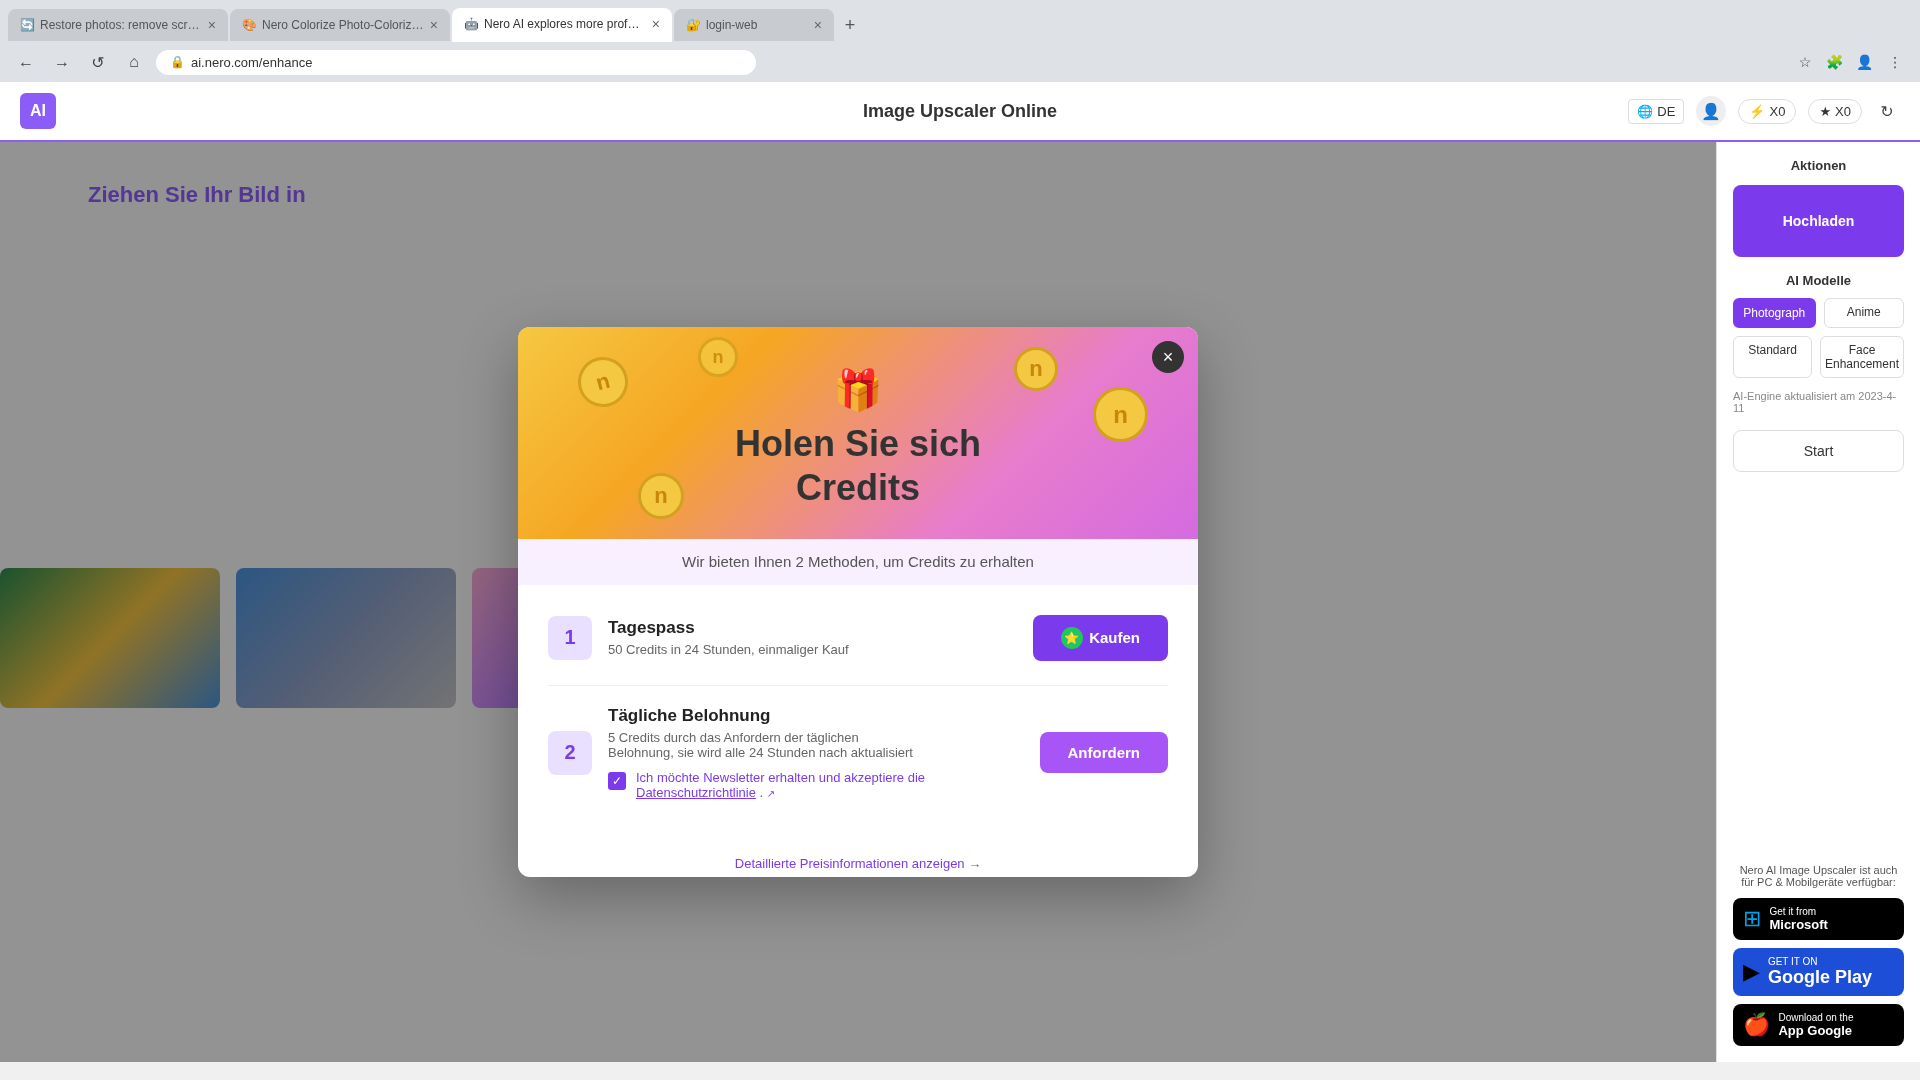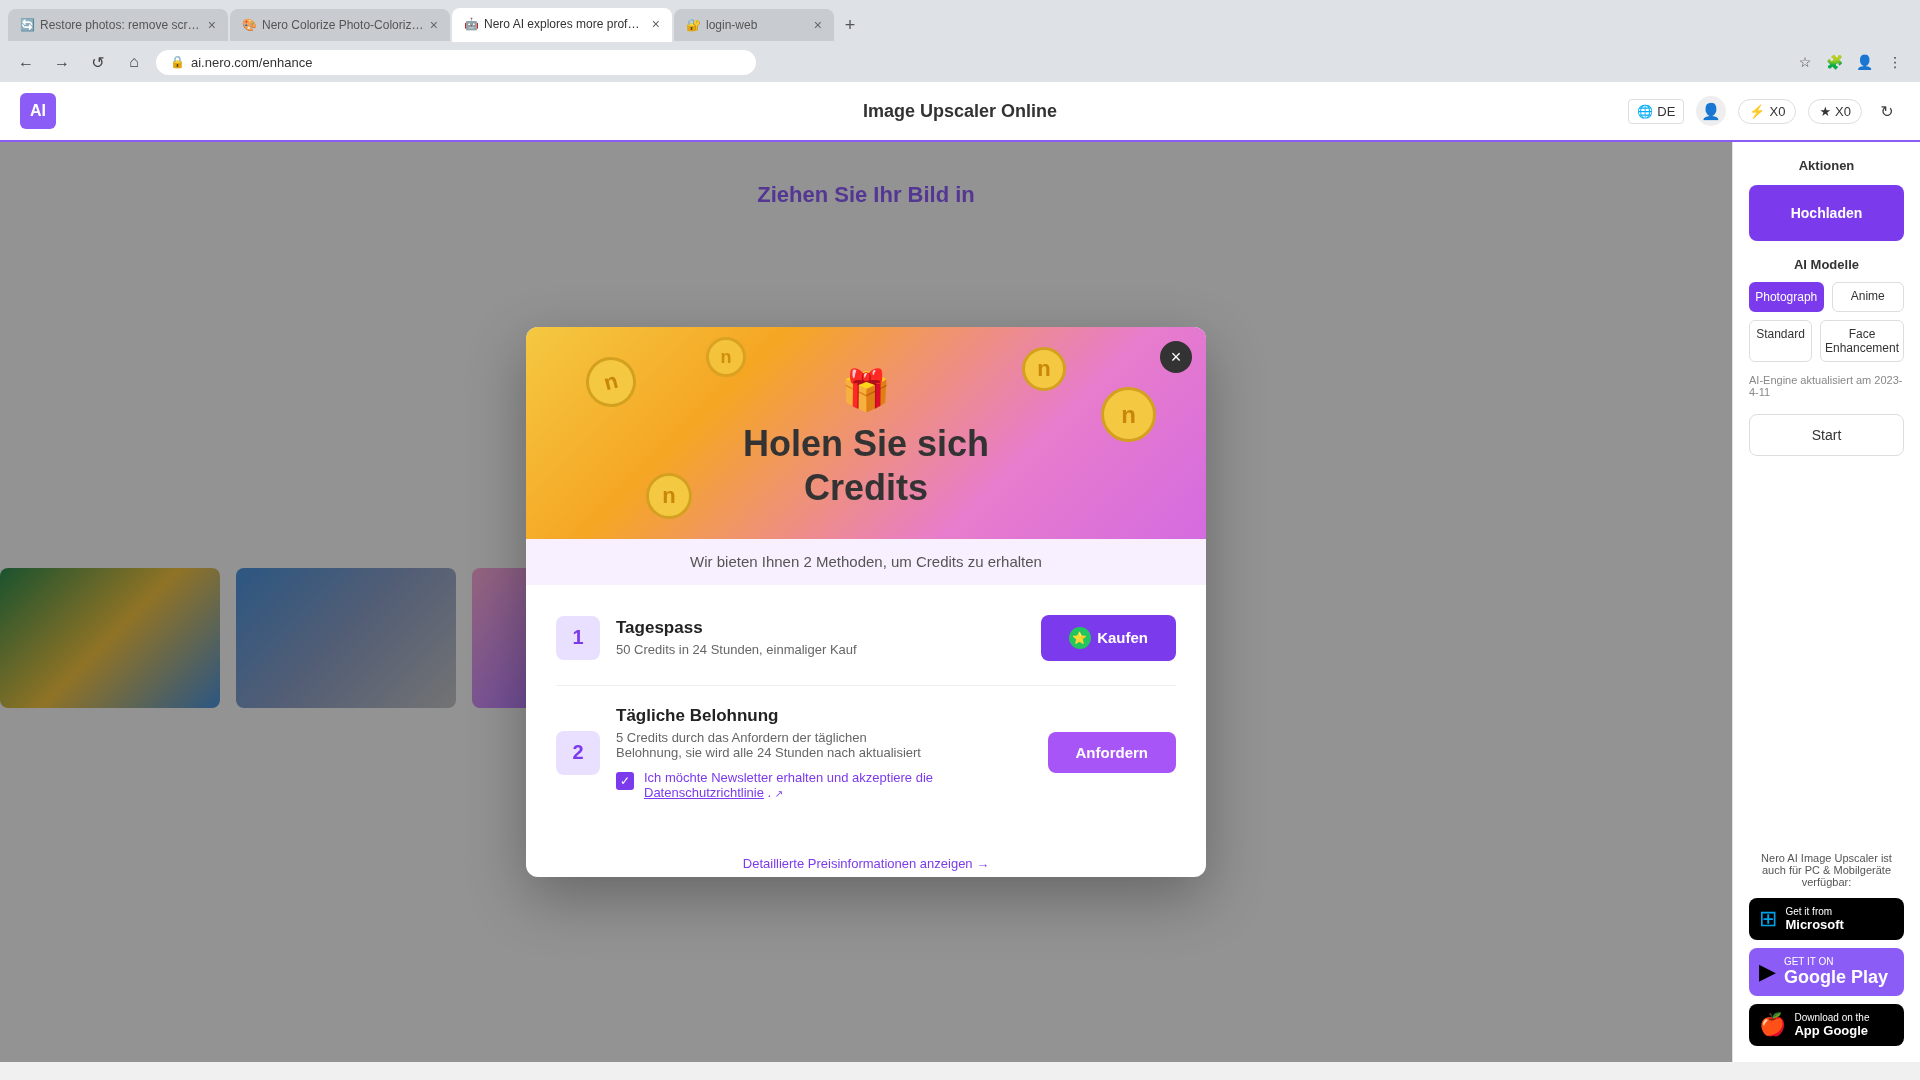--- a/index.html
+++ b/index.html
@@ -26,34 +26,34 @@
     .logo-icon { width: 36px; height: 36px; background: #8b5cf6; border-radius: 6px; display: flex; align-items: center; justify-content: center; color: white; font-weight: bold; font-size: 16px; }
     .app-title { font-size: 18px; font-weight: 600; color: #333; position: absolute; left: 50%; transform: translateX(-50%); }
     .header-right { margin-left: auto; display: flex; align-items: center; gap: 12px; }
     .lang-btn { display: flex; align-items: center; gap: 4px; font-size: 13px; color: #333; cursor: pointer; border: 1px solid #ddd; border-radius: 4px; padding: 4px 8px; }
     .credit-btn { display: flex; align-items: center; gap: 4px; font-size: 13px; color: #333; cursor: pointer; border: 1px solid #ddd; border-radius: 16px; padding: 4px 10px; }
     .user-icon { width: 30px; height: 30px; border-radius: 50%; background: #eee; display: flex; align-items: center; justify-content: center; font-size: 16px; cursor: pointer; }
 
     
     .main-layout { display: flex; height: calc(1080px - 160px); }
     .content-area { flex: 1; background: #f5f5f5; position: relative; overflow: hidden; }
-    .sidebar { width: 188px; background: #fff; border-left: 1px solid #e0e0e0; display: flex; flex-direction: column; padding: 16px; }
-
-    
-    .drop-zone-area { padding: 40px 36px; text-align: center; }
+    .sidebar { width: 204px; background: #fff; border-left: 1px solid #e0e0e0; display: flex; flex-direction: column; padding: 16px; }
+
+    
+    .drop-zone-area { padding: 40px 88px; }
     .drop-zone-title { font-size: 22px; font-weight: 600; color: #8b5cf6; margin-bottom: 20px; }
     .sample-images { display: flex; gap: 16px; margin-top: 300px; }
     .sample-img { width: 220px; height: 140px; border-radius: 8px; overflow: hidden; }
     .sample-img-parrot { background: linear-gradient(135deg, #2d8a4e, #f0c040, #4a90d9); }
     .sample-img-city { background: linear-gradient(135deg, #4a90d9, #8b9dc3, #c0c0c0); }
     .sample-img-anime { background: linear-gradient(135deg, #f9a8d4, #c084fc, #818cf8); }
 
     
     .sidebar-section-title { font-size: 13px; font-weight: 600; color: #333; margin-bottom: 12px; text-align: center; }
-    .upload-btn { background: #7c3aed; color: #fff; border: none; border-radius: 8px; padding: 20px; width: 100%; font-size: 14px; font-weight: 600; cursor: pointer; margin-bottom: 16px; }
+    .upload-btn { background: #7c3aed; color: #fff; border: none; border-radius: 8px; padding: 28px; width: 100%; font-size: 14px; font-weight: 600; cursor: pointer; margin-bottom: 16px; }
     .ai-models-title { font-size: 13px; font-weight: 600; color: #333; margin-bottom: 10px; text-align: center; }
     .model-row { display: flex; gap: 8px; margin-bottom: 8px; }
     .model-btn { flex: 1; padding: 6px 4px; border-radius: 6px; font-size: 12px; font-weight: 500; cursor: pointer; text-align: center; border: 2px solid transparent; }
     .model-btn.active { background: #7c3aed; color: #fff; border-color: #7c3aed; }
     .model-btn.inactive { background: #fff; color: #333; border: 1px solid #ddd; }
     .ai-engine-note { font-size: 11px; color: #888; margin-top: 4px; }
     .start-btn { background: #fff; color: #333; border: 1px solid #ddd; border-radius: 8px; padding: 12px; width: 100%; font-size: 14px; font-weight: 500; cursor: pointer; margin-top: 16px; }
     .store-section { margin-top: auto; }
     .store-note { font-size: 11px; color: #555; text-align: center; margin-bottom: 10px; }
 
@@ -260,21 +260,21 @@
       <div class="store-note">Nero AI Image Upscaler ist auch für PC &amp; Mobilgeräte verfügbar:</div>
 
       <div style="background:#000;border-radius:8px;padding:8px 10px;margin-bottom:8px;cursor:pointer;display:flex;align-items:center;gap:8px;">
         <span style="font-size:22px;color:#00a2ed;">⊞</span>
         <div>
           <div style="font-size:10px;color:#fff;">Get it from</div>
           <div style="font-size:13px;font-weight:600;color:#fff;">Microsoft</div>
         </div>
       </div>
 
-      <div style="background:#8b5cf6;border-radius:8px;padding:8px 10px;margin-bottom:8px;cursor:pointer;display:flex;align-items:center;gap:8px;">
+      <div style="background:#1d4ed8;border-radius:8px;padding:8px 10px;margin-bottom:8px;cursor:pointer;display:flex;align-items:center;gap:8px;">
         <span style="font-size:22px;">▶</span>
         <div>
           <div style="font-size:10px;color:#fff;">GET IT ON</div>
           <div style="font-size:18px;font-weight:600;color:#fff;">Google Play</div>
         </div>
       </div>
 
       <div style="background:#000;border-radius:8px;padding:8px 10px;cursor:pointer;display:flex;align-items:center;gap:8px;">
         <span style="font-size:22px;color:#fff;">🍎</span>
         <div>

